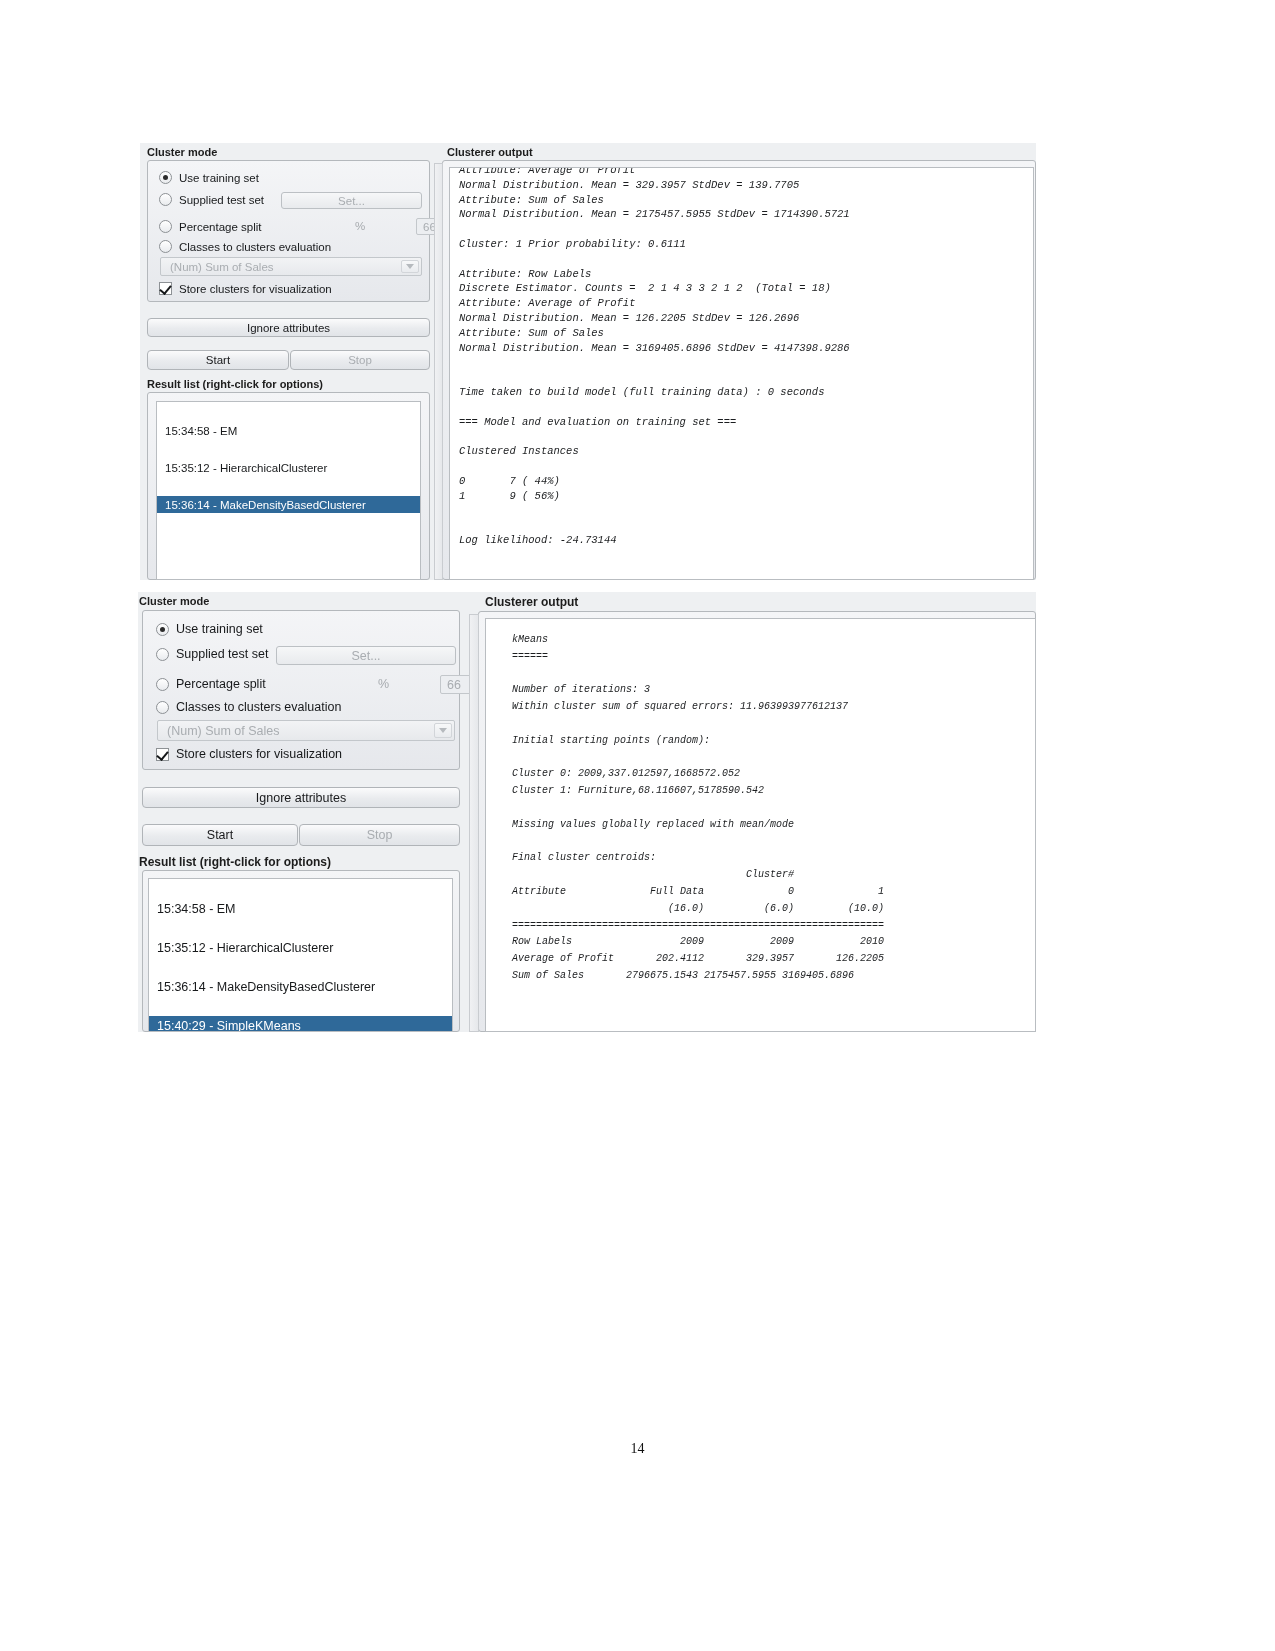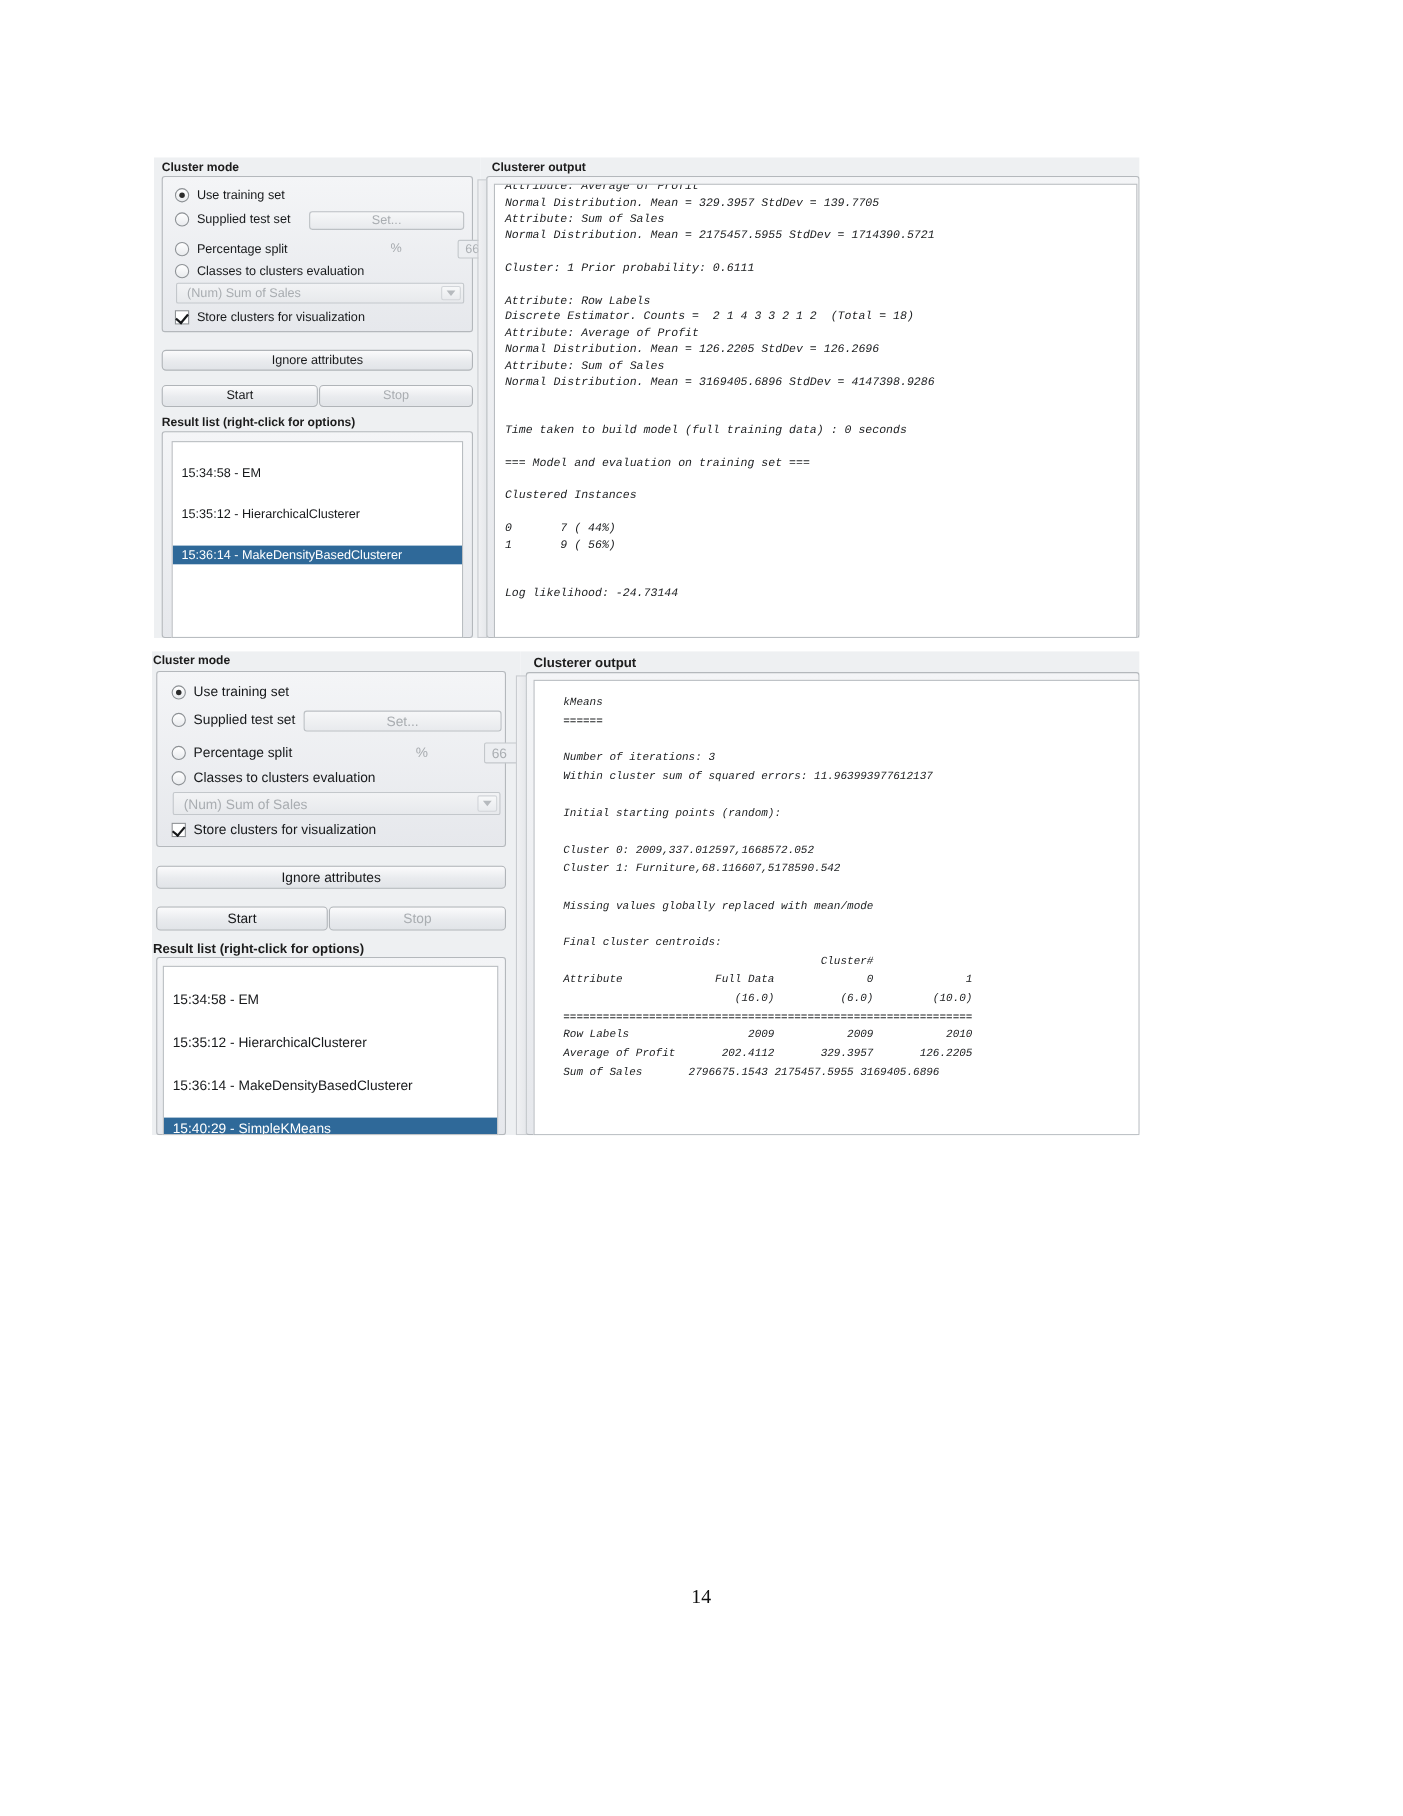--- a/index.html
+++ b/index.html
@@ -214,21 +214,21 @@
 
   .scroll-track {
     position: absolute;
     background: linear-gradient(to right, #f0f1f3, #e6e8eb);
     border: 1px solid #c9ccd0;
     box-sizing: border-box;
   }
 
   .page-number {
     position: absolute;
-    font-size: 18px;
+    font-size: 14px;
     color: #101010;
     font-family: "Liberation Serif", serif;
     text-align: center;
   }
 </style>
 </head>
 <body>
 
 <div class="screenshot" style="left:140px; top:143px; width:896px; height:437px;">
 

